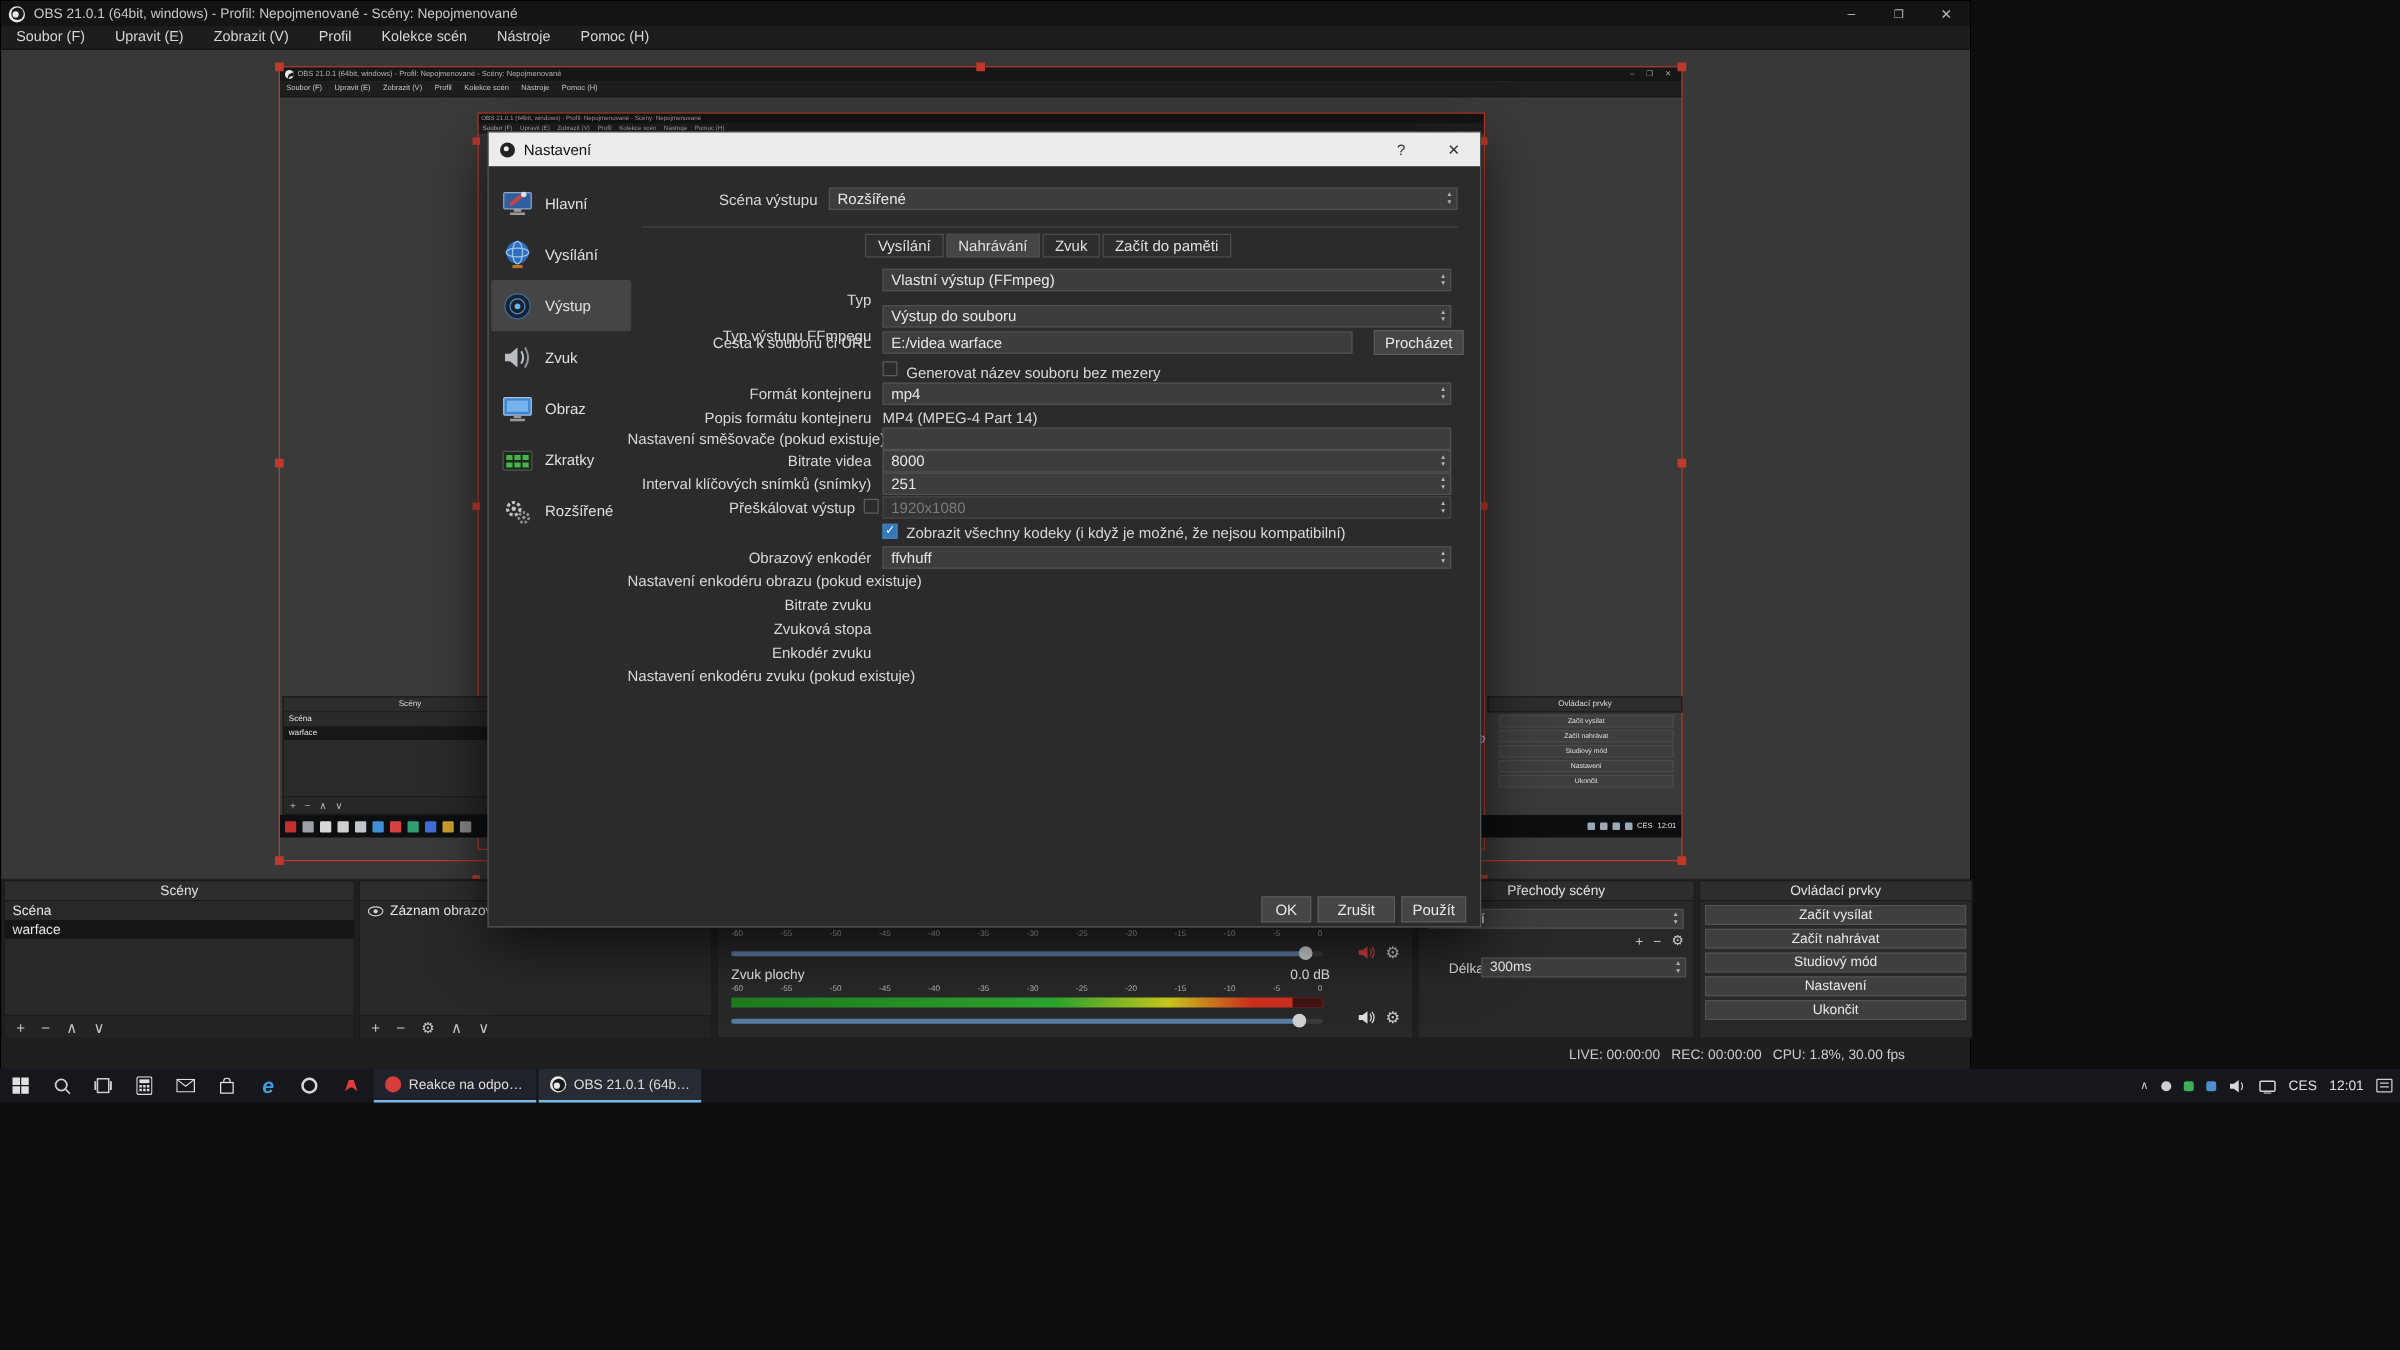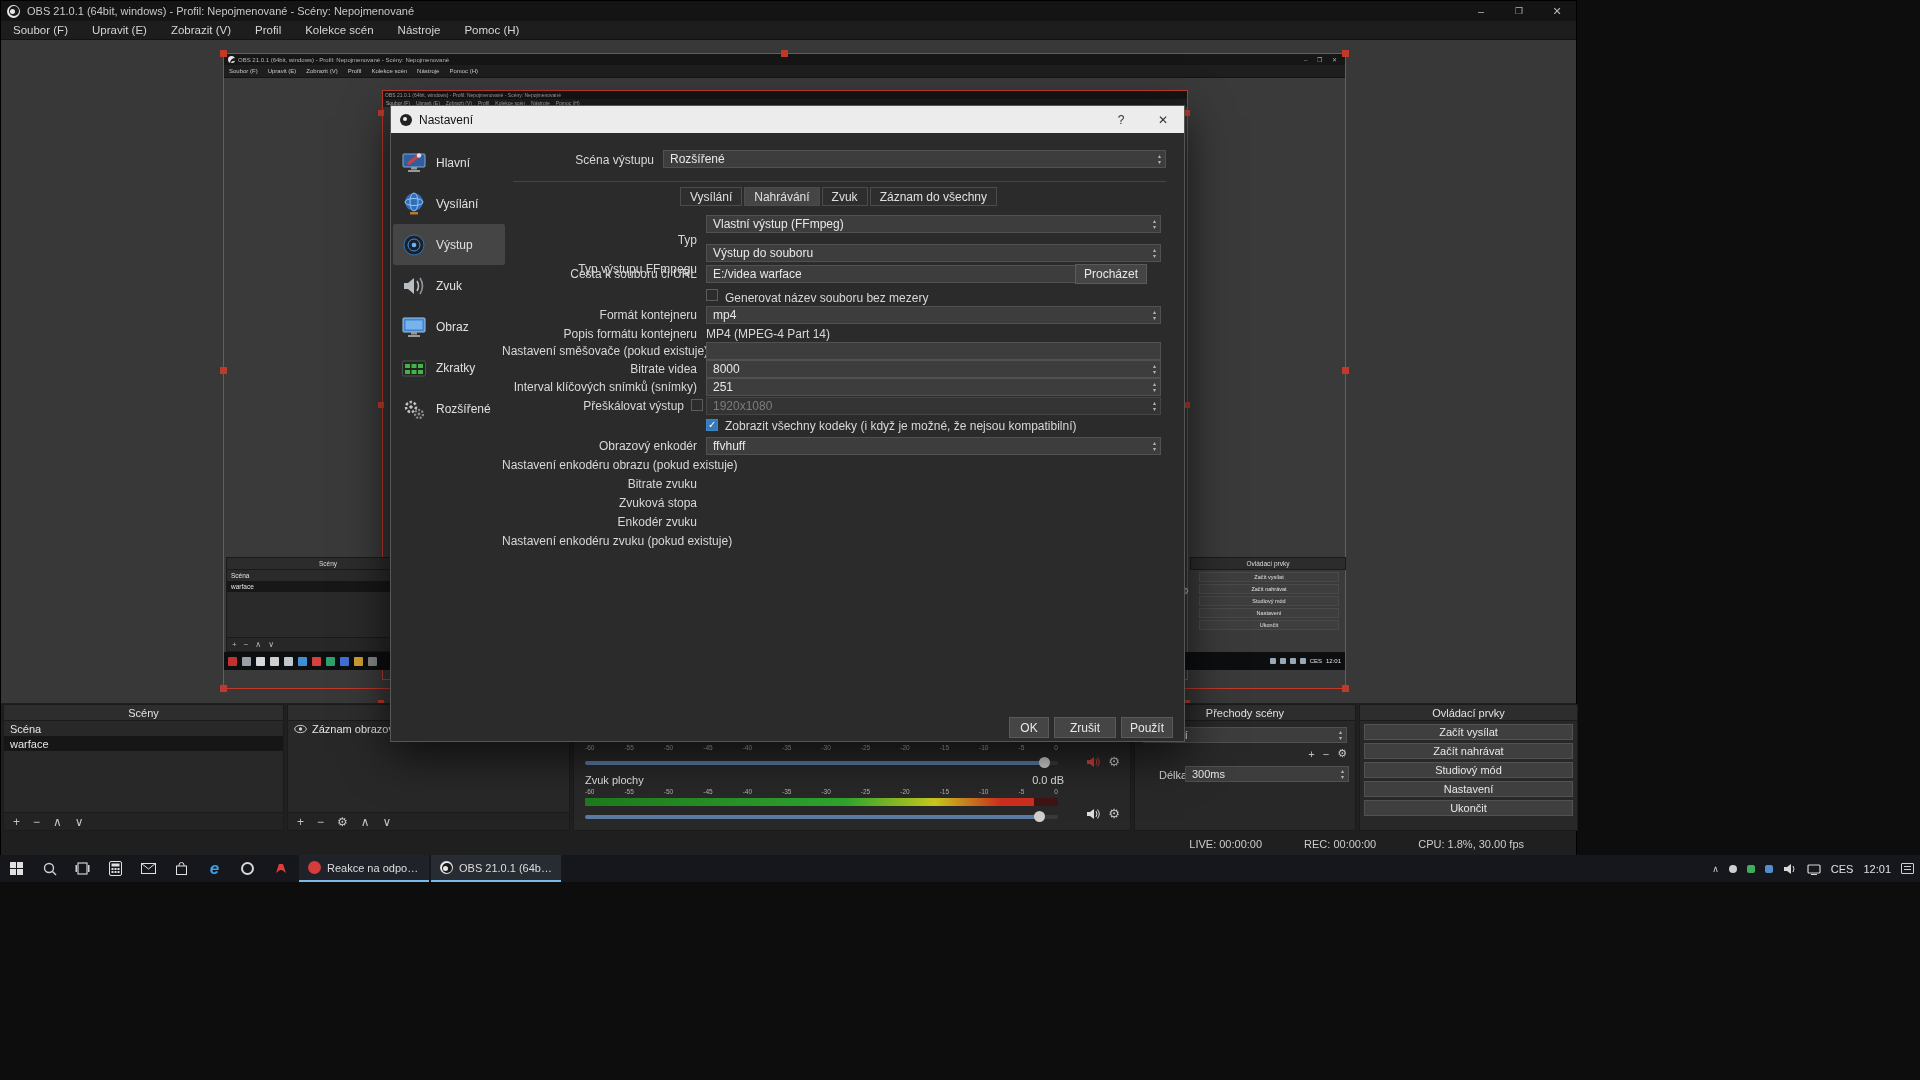--- a/index.html
+++ b/index.html
@@ -91,21 +91,21 @@
   .mx-icons1{position:absolute;right:10px;top:34px;display:flex;gap:8px;align-items:center}
   .mx-icons2{position:absolute;right:10px;top:86px;display:flex;gap:8px;align-items:center}
   .gear{font-size:13px;color:#c8c8c8;line-height:1}
   #dock-transitions{left:1133px;width:222px}
   #tr-combo{position:absolute;left:8px;right:8px;top:6px;height:16px}
   #tr-btns{position:absolute;right:8px;top:27px;display:flex;gap:8px;font-size:11px;color:#c4c4c4}
   #tr-dur-lbl{position:absolute;left:24px;top:48px;font-size:11px;color:#d8d8d8}
   #tr-dur{position:absolute;left:50px;right:6px;top:45px;height:16px}
   #dock-controls{left:1358px;width:219px}
   .ctl-btn{height:16px;margin:3px 4px 0 4px;background:#3f3f3f;border:1px solid #525252;display:flex;align-items:center;justify-content:center;font-size:11px;color:#e8e8e8}
-  #statusbar{position:absolute;left:0;top:830px;width:1575px;height:25px;background:#1f1f1f;display:flex;align-items:center;justify-content:flex-end;gap:42px;padding-right:52px;font-size:11px;color:#cdcdcd}
+  #statusbar{position:absolute;left:0;top:830px;width:1575px;height:25px;background:#1f1f1f;display:flex;align-items:center;justify-content:flex-end;gap:9px;padding-right:52px;font-size:11px;color:#cdcdcd}
 
   
   .fld{background:#3d3d3d;border:1px solid #515151;font-size:12px;color:#e8e8e8;display:flex;align-items:center;padding:0 6px;position:relative;overflow:hidden;white-space:nowrap}
   .combo::after,.spin::after{content:"▴\A▾";white-space:pre;position:absolute;right:4px;top:50%;transform:translateY(-50%);font-size:6px;line-height:6px;color:#b4b4b4}
   .fld.dis{color:#7c7c7c;background:#343434;border-color:#454545}
   .btn{background:#454545;border:1px solid #5a5a5a;color:#e8e8e8;font-size:12px;display:flex;align-items:center;justify-content:center}
   .chk{width:12px;height:12px;background:#2c2c2c;border:1px solid #5c5c5c;position:absolute}
   .chk.checked{background:#3579b8;border-color:#3f85c4}
   .chk.checked::after{content:"✓";color:#fff;font-size:10px;position:absolute;left:1px;top:-1px}
 
@@ -126,21 +126,21 @@
   .dfld{position:absolute;left:315px;width:455px;height:18px}
   #dlg-sep{position:absolute;left:122px;right:18px;top:75px;border-top:1px solid #454545}
   #dlg-tabs{position:absolute;left:114px;right:12px;top:81px;display:flex;justify-content:center;gap:2px}
   .tab{height:19px;padding:0 9px;background:#2e2e2e;border:1px solid #4c4c4c;display:flex;align-items:center;font-size:12px;color:#e0e0e0}
   .tab.active{background:#454545}
   #lbl-mode{top:47px;right:530px;width:150px}
   #fld-mode{left:272px;top:44px;width:503px;height:18px;position:absolute}
   #fld-typ{top:109px} #lbl-typ{top:127px}
   #fld-ffm{top:138px} #lbl-ffm{top:156px}
   #fld-path{top:159px;width:376px} #lbl-path{top:161px}
-  #btn-browse{position:absolute;left:684px;top:158px;width:72px;height:20px}
+  #btn-browse{position:absolute;left:708px;top:158px;width:72px;height:20px}
   #chk1{left:315px;top:183px} #chk1-lbl{position:absolute;left:334px;top:185px;font-size:12px;color:#d8d8d8}
   #fld-cont{top:200px} #lbl-cont{top:202px}
   #lbl-desc{top:221px} #val-desc{position:absolute;left:315px;top:221px;font-size:12px;color:#d8d8d8}
   #fld-mux{top:236px} #lbl-mux{top:238px}
   #fld-vbit{top:254px} #lbl-vbit{top:256px}
   #fld-key{top:272px} #lbl-key{top:274px}
   #fld-resc{top:291px} #lbl-resc{top:293px;right:500px}
   #chk-resc{left:300px;top:293px}
   #chk2{left:315px;top:313px} #chk2-lbl{position:absolute;left:334px;top:313px;font-size:12px;color:#d8d8d8}
   #fld-venc{top:331px} #lbl-venc{top:333px}
@@ -506,21 +506,21 @@
   </div>
 
   <div class="lbl" id="lbl-mode">Scéna výstupu</div>
   <div class="fld combo" id="fld-mode">Rozšířené</div>
   <div id="dlg-sep"></div>
 
   <div id="dlg-tabs">
     <div class="tab">Vysílání</div>
     <div class="tab active">Nahrávání</div>
     <div class="tab">Zvuk</div>
-    <div class="tab">Záznam do všechny</div>
+    <div class="tab">Začít do paměti</div>
   </div>
 
   <div class="lbl" id="lbl-typ">Typ</div>
   <div class="fld combo dfld" id="fld-typ">Vlastní výstup (FFmpeg)</div>
 
   <div class="lbl" id="lbl-ffm">Typ výstupu FFmpegu</div>
   <div class="fld combo dfld" id="fld-ffm">Výstup do souboru</div>
 
   <div class="lbl" id="lbl-path">Cesta k souboru či URL</div>
   <div class="fld dfld" id="fld-path">E:/videa warface</div>

